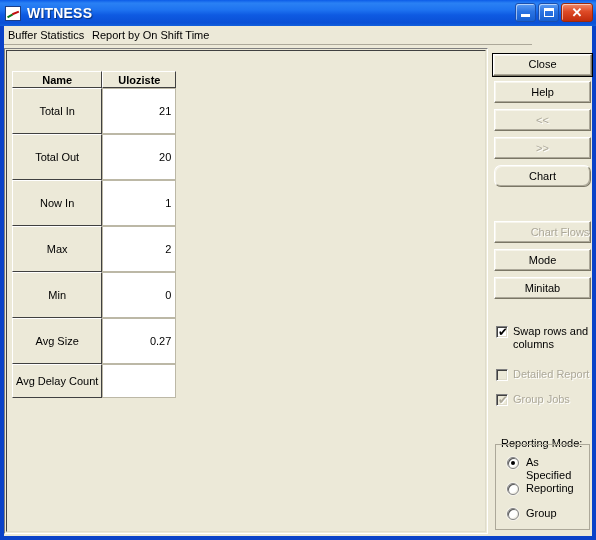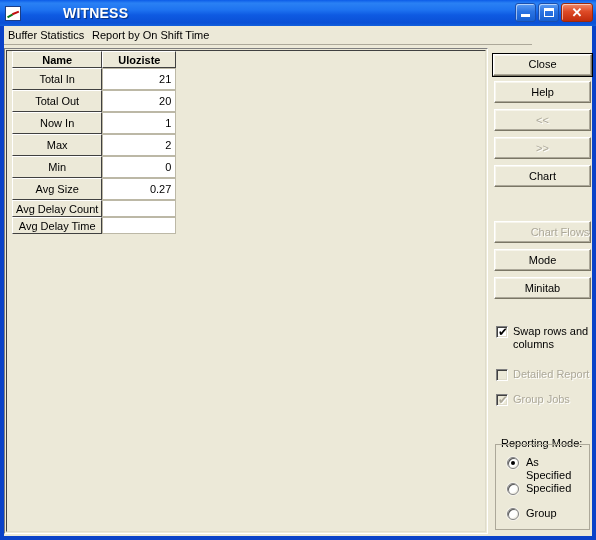--- a/index.html
+++ b/index.html
@@ -25,21 +25,20 @@
   #titlebar {
     position: absolute;
     left: 0; top: 0;
     width: 596px;
     height: 26px;
     background: linear-gradient(to bottom,
         #0C5CE8 0%, #2A81F4 12%, #1E73F0 38%,
         #0E5AE2 58%, #0A50D6 88%, #1260DC 100%);
     display: flex;
     align-items: center;
-    gap: 36px;
   }
   #app-icon {
     width: 16px; height: 15px;
     margin-left: 5px;
     background: #ffffff;
     border: 1px solid #1B3E86;
     position: relative;
     box-sizing: border-box;
     flex: 0 0 auto;
   }
@@ -162,21 +161,21 @@
     border-top: 1px solid #404040;
     border-left: 1px solid #404040;
     border-right: 1px solid #DFDCCB;
     border-bottom: 1px solid #DFDCCB;
     box-sizing: border-box;
   }
 
   
   #grid {
     position: absolute;
-    left: 5px; top: 0;
+    left: 5px; top: 20px;
     border-collapse: separate;
     border-spacing: 0;
     font-size: 11px;
   }
   #grid td {
     padding: 0;
     height: 17px;
     box-sizing: border-box;
   }
   .cell-name {
@@ -191,21 +190,21 @@
   }
   .cell-head {
     font-weight: bold;
   }
   .cell-val {
     width: 74px;
     background: #ffffff;
     border: 1px solid;
     border-color: #BCB8A6 #BCB8A6 #BCB8A6 #BCB8A6;
     text-align: right;
-    padding: 4px 4px !important;
+    padding: 16px 4px !important;
     color: #000000;
     white-space: nowrap;
   }
   .cell-val.cell-head {
     background: #ECE9D8;
     border-color: #ffffff #404040 #404040 #ffffff;
     text-align: center;
     padding: 0 3px !important;
   }
 
@@ -411,43 +410,39 @@
                 <td class="cell-val">0</td>
               </tr>
               <tr>
                 <td class="cell-name">Avg Size</td>
                 <td class="cell-val">0.27</td>
               </tr>
               <tr>
                 <td class="cell-name">Avg Delay Count</td>
                 <td class="cell-val"></td>
               </tr>
-              <tr>
-                <td class="cell-name">Avg Delay Time</td>
-                <td class="cell-val"></td>
-              </tr>
             </tbody>
         </table>
       </div>
     </div>
 
     <div id="side-panel">
 
       <div id="group-legend">Reporting Mode:</div>
       <div id="group-box">
         <div class="etch"></div>
       </div>
 
     <div class="btn default" style="top: 5px;">
           <span class="inner">Close</span>
         </div>
         <div class="btn" style="top: 33px;">Help</div>
         <div class="btn disabled" style="top: 61px;">&lt;&lt;</div>
         <div class="btn disabled" style="top: 89px;">&gt;&gt;</div>
-        <div class="btn" style="top: 117px;">Chart</div>
+        <div class="btn" style="top: 117px; border-radius: 7px;">Chart</div>
         <div class="btn disabled" style="top: 173px; padding-left: 35px;">Chart Flows</div>
         <div class="btn" style="top: 201px;">Mode</div>
         <div class="btn" style="top: 229px;">Minitab</div>
         <div class="chk-row" style="top: 277px;">
           <span class="box">
             <span class="tick">✔</span>
           </span>
           <span class="lbl">Swap rows and columns</span>
         </div>
         <div class="chk-row disabled" style="top: 320px;">
@@ -461,21 +456,21 @@
           <span class="lbl">Group Jobs</span>
         </div>
         <div class="radio-row" style="top: 408px;">
           <span class="rbox">
             <span class="dot"></span>
           </span>
           <span class="lbl">As Specified</span>
         </div>
         <div class="radio-row" style="top: 434px;">
           <span class="rbox"></span>
-          <span class="lbl">Specified</span>
+          <span class="lbl">Reporting</span>
         </div>
         <div class="radio-row" style="top: 459px;">
           <span class="rbox"></span>
           <span class="lbl">Group</span>
         </div>
       </div>
 
   </div>
 </div>
 

